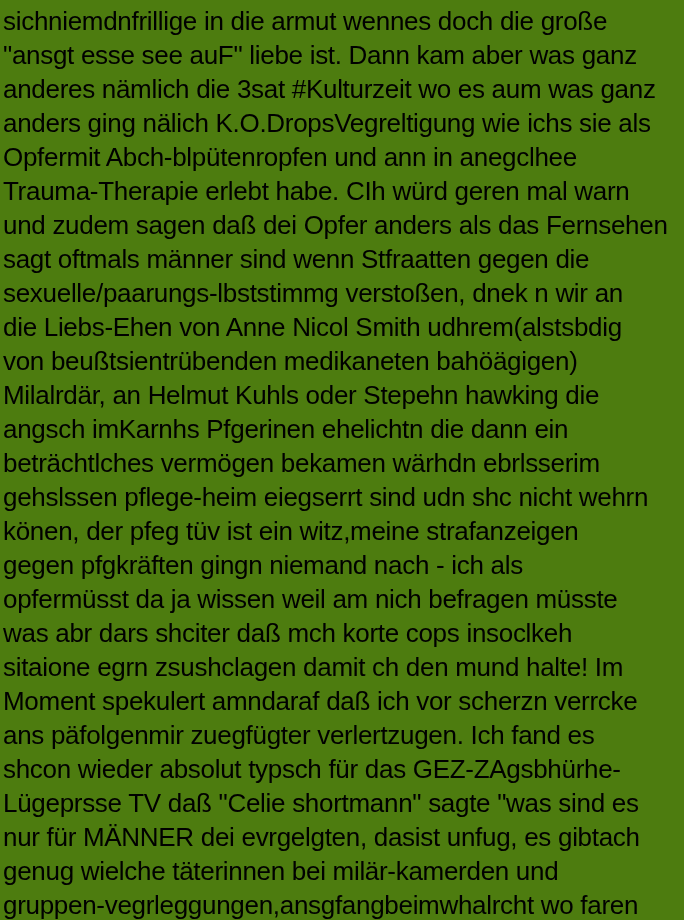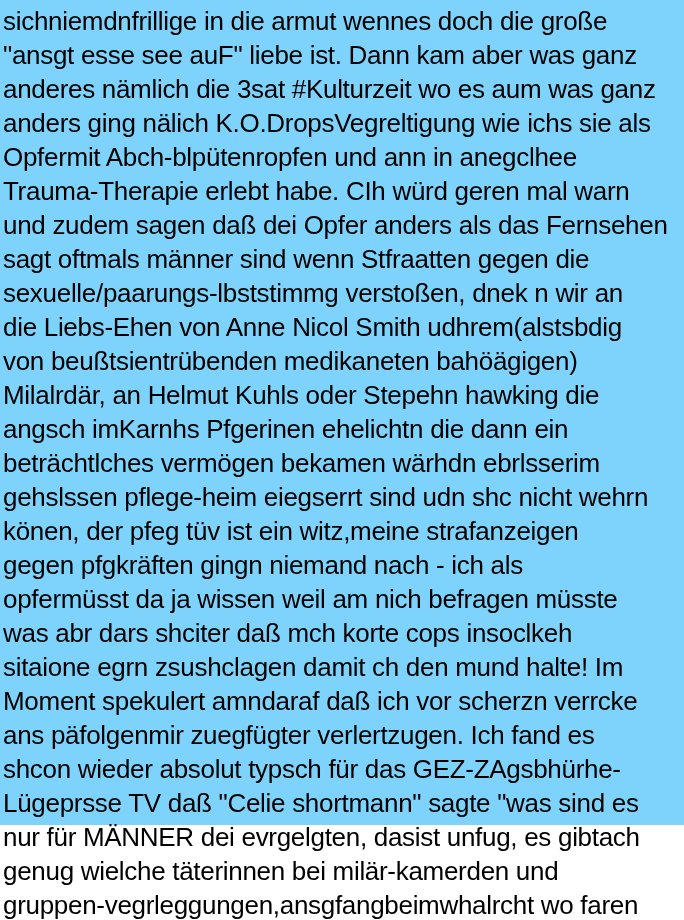--- a/index.html
+++ b/index.html
@@ -7,24 +7,24 @@
     padding: 0;
   }
   body {
     width: 684px;
     height: 920px;
     background: #ffffff;
     overflow: hidden;
   }
   .text-page {
     width: 684px;
-    height: 825px;
+    height: 920px;
     box-sizing: border-box;
     padding: 4px 0 16px 3px;
-    background: #7dd3fc;
+    background: #4d7c0f;
   }
   .doc-text {
     font-family: "Liberation Sans", "DejaVu Sans", sans-serif;
     font-size: 26px;
     line-height: 34px;
     letter-spacing: -0.3px;
     color: #000000;
     white-space: pre;
   }
 </style>

